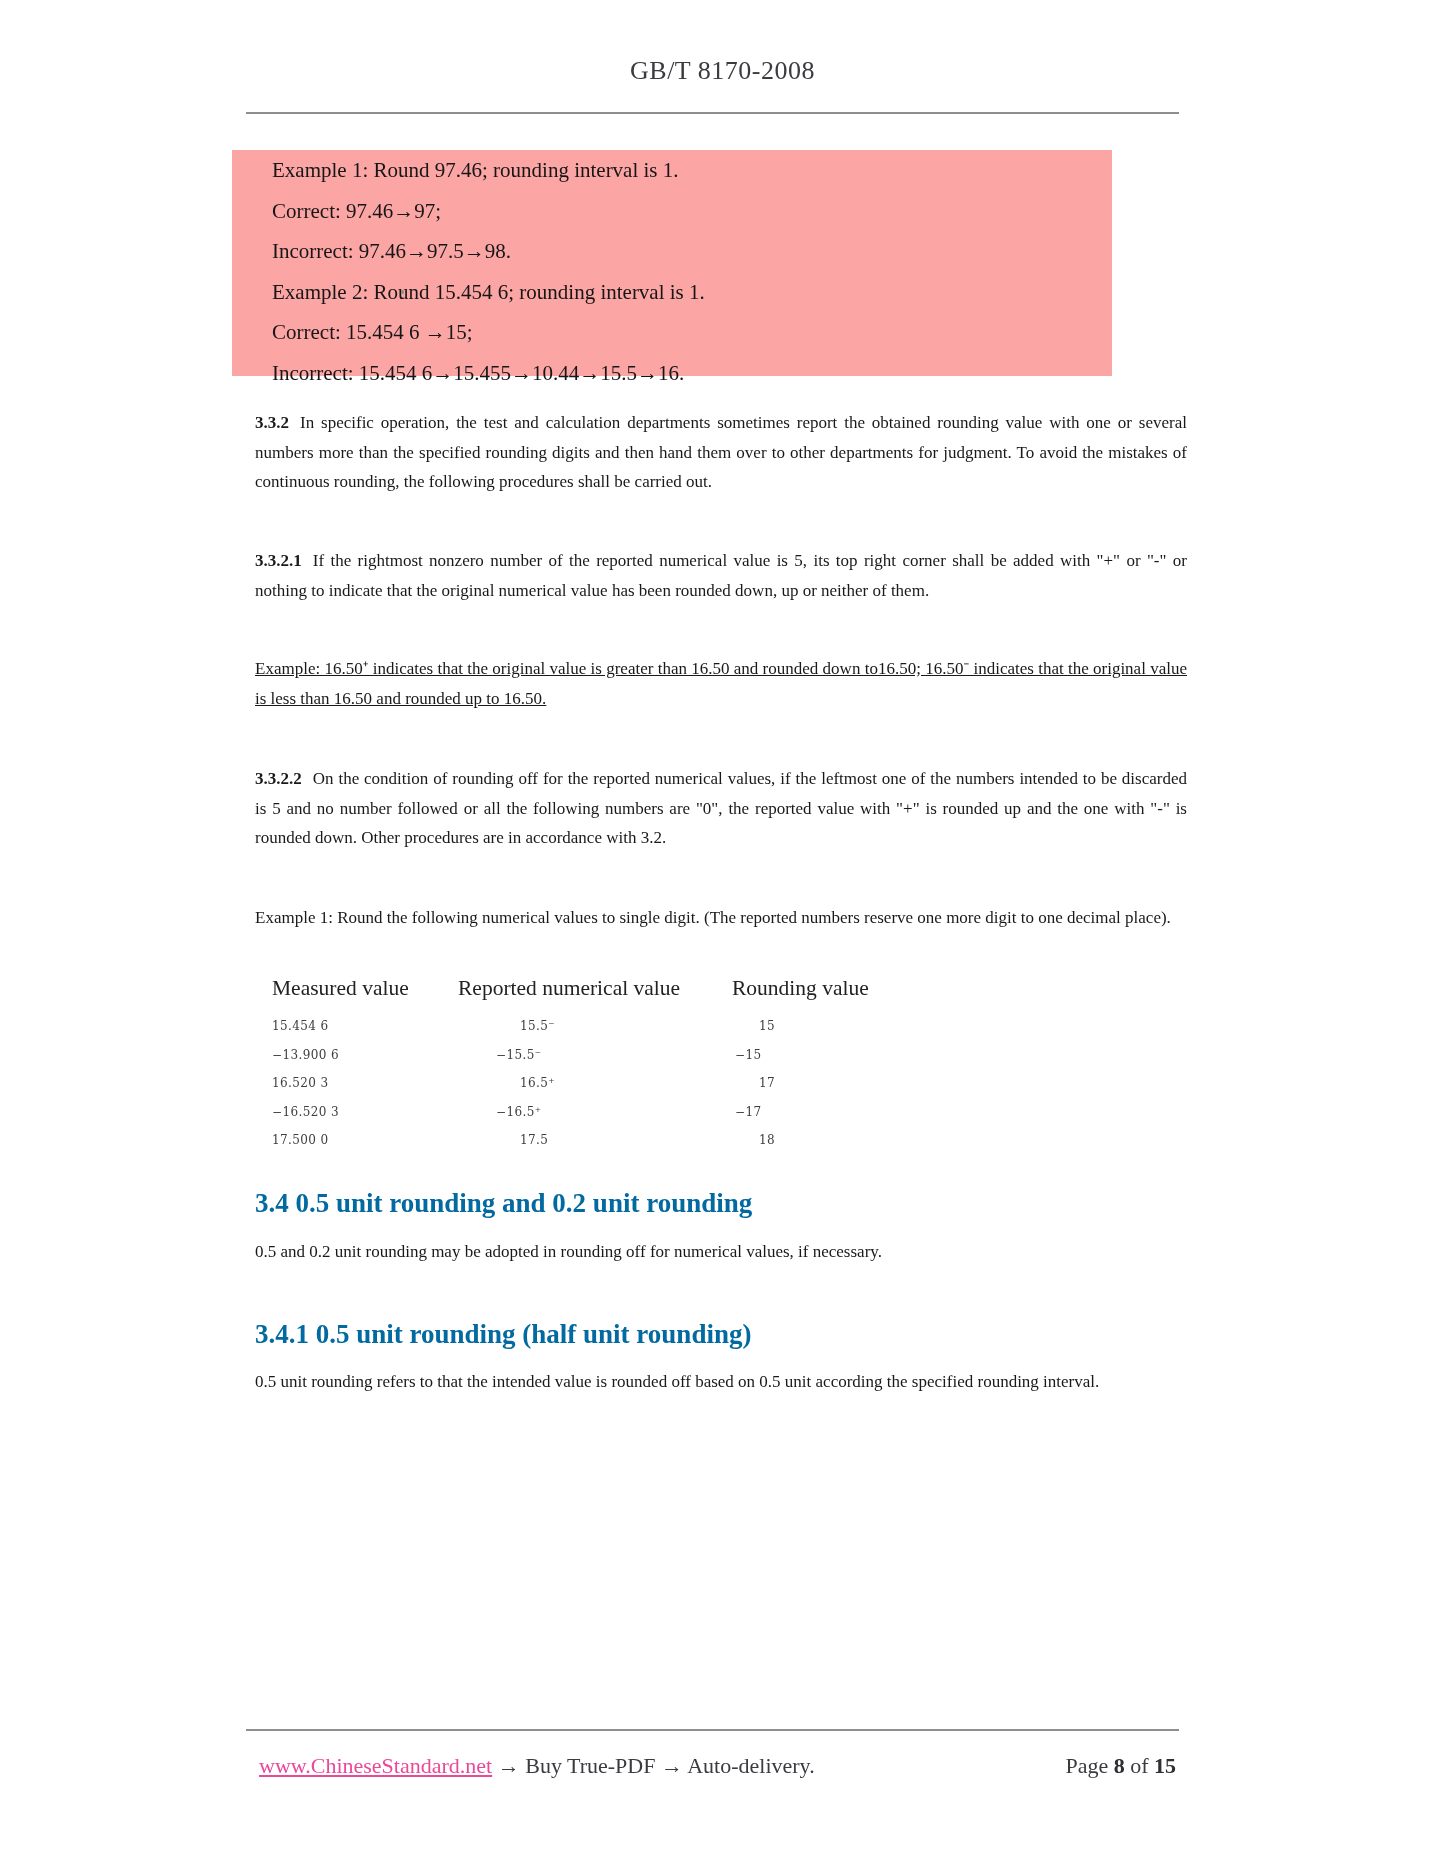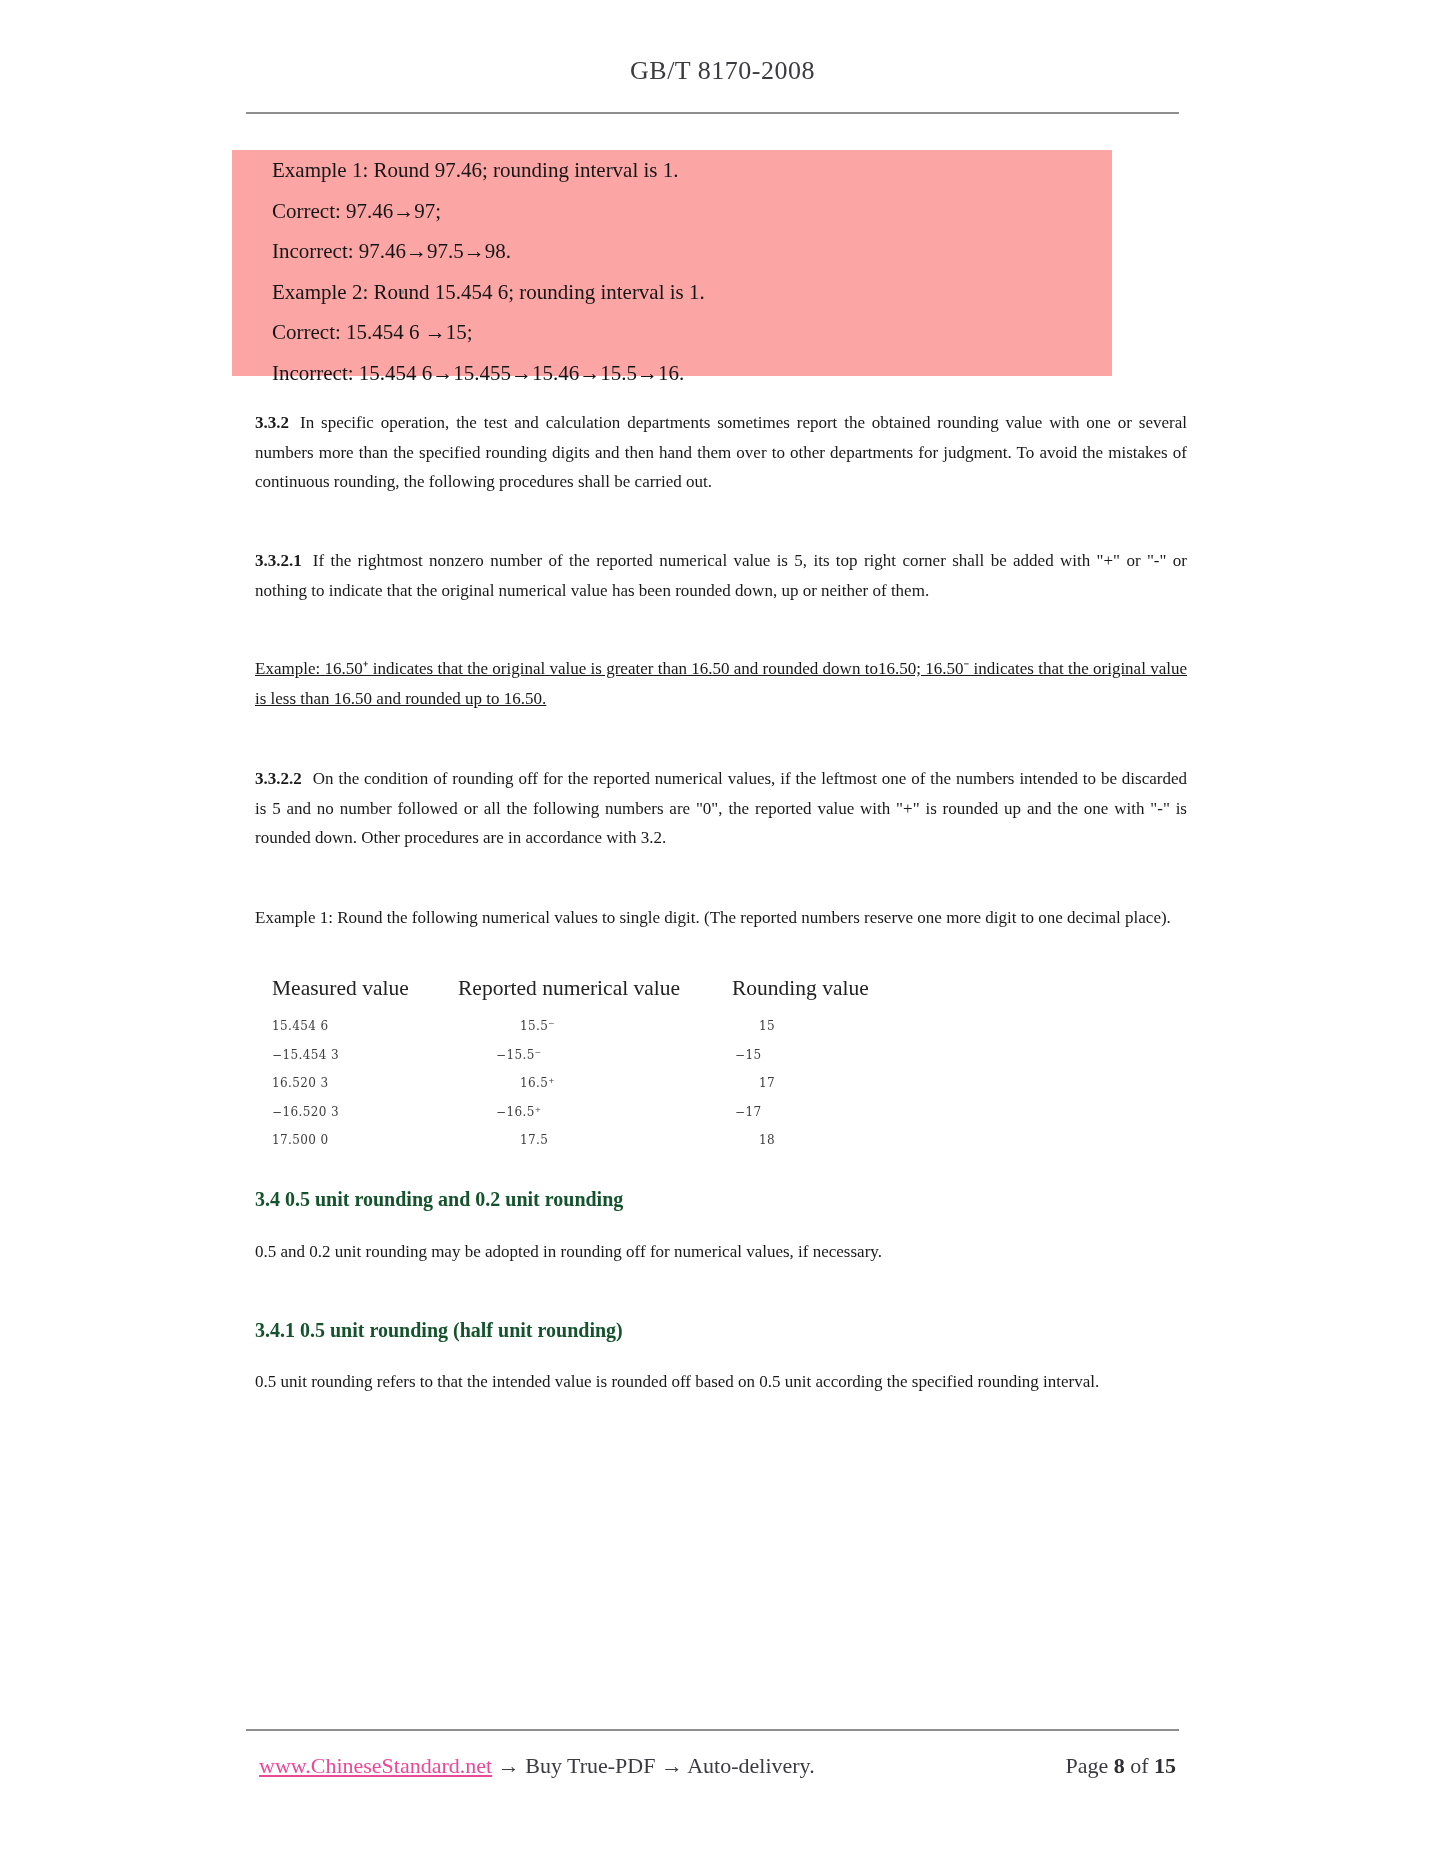--- a/index.html
+++ b/index.html
@@ -72,21 +72,21 @@
     font-size:12px; line-height:28.5px; height:28.5px;
     color:#3d3d3d; letter-spacing:0.4px;
     white-space:nowrap;
   }
   .t-row .c2 { padding-left:62px; }
   .t-row .c3 { padding-left:27px; }
   .t-row .hang { text-indent:-24px; }
 
   .sec-heading {
     position:absolute; left:255px; width:932px; margin:0;
-    font-size:20px; font-weight:bold; color:#14532d;
+    font-size:27px; font-weight:bold; color:#0369a1;
   }
   .h34  { top:1188px; }
   .h341 { top:1319px; }
   .sb1 { top:1237px; }
   .sb2 { top:1367px; }
 
   .doc-footer {
     position:absolute; left:259px; top:1753px; width:917px;
     display:flex; justify-content:space-between; align-items:baseline;
     font-size:22px; color:#3a3a40;
@@ -102,21 +102,21 @@
 
   <div class="doc-header-title">GB/T 8170-2008</div>
   <div class="rule rule-top"></div>
 
   <div class="example-block">
     <div class="ex-line">Example 1: Round 97.46; rounding interval is 1.</div>
     <div class="ex-line">Correct: 97.46→97;</div>
     <div class="ex-line">Incorrect: 97.46→97.5→98.</div>
     <div class="ex-line">Example 2: Round 15.454 6; rounding interval is 1.</div>
     <div class="ex-line">Correct: 15.454 6 →15;</div>
-    <div class="ex-line">Incorrect: 15.454 6→15.455→15.46→15.5→16.</div>
+    <div class="ex-line">Incorrect: 15.454 6→15.455→10.44→15.5→16.</div>
   </div>
   <div class="speck"></div>
 
   <p class="body-p p1"><b class="num">3.3.2</b><span>In specific operation, the test and calculation departments sometimes report the obtained rounding value with one or several numbers more than the specified rounding digits and then hand them over to other departments for judgment. To avoid the mistakes of continuous rounding, the following procedures shall be carried out.</span></p>
 
   <p class="body-p p2"><b class="num">3.3.2.1</b><span>If the rightmost nonzero number of the reported numerical value is 5, its top right corner shall be added with "+" or "-" or nothing to indicate that the original numerical value has been rounded down, up or neither of them.</span></p>
 
   <p class="body-p p3"><b class="num"></b><span>Example: 16.50⁺ indicates that the original value is greater than 16.50 and rounded down to16.50; 16.50⁻ indicates that the original value is less than 16.50 and rounded up to 16.50.</span></p>
 
   <p class="body-p p4"><b class="num">3.3.2.2</b><span>On the condition of rounding off for the reported numerical values, if the leftmost one of the numbers intended to be discarded is 5 and no number followed or all the following numbers are "0", the reported value with "+" is rounded up and the one with "-" is rounded down. Other procedures are in accordance with 3.2.</span></p>
@@ -128,21 +128,21 @@
       <div>Measured value</div>
       <div>Reported numerical value</div>
       <div>Rounding value</div>
     </div>
     <div class="t-row">
       <div class="c1">15.454 6</div>
       <div class="c2">15.5⁻</div>
       <div class="c3">15</div>
     </div>
     <div class="t-row">
-      <div class="c1">−15.454 3</div>
+      <div class="c1">−13.900 6</div>
       <div class="c2 hang">−15.5⁻</div>
       <div class="c3 hang">−15</div>
     </div>
     <div class="t-row">
       <div class="c1">16.520 3</div>
       <div class="c2">16.5⁺</div>
       <div class="c3">17</div>
     </div>
     <div class="t-row">
       <div class="c1">−16.520 3</div>

